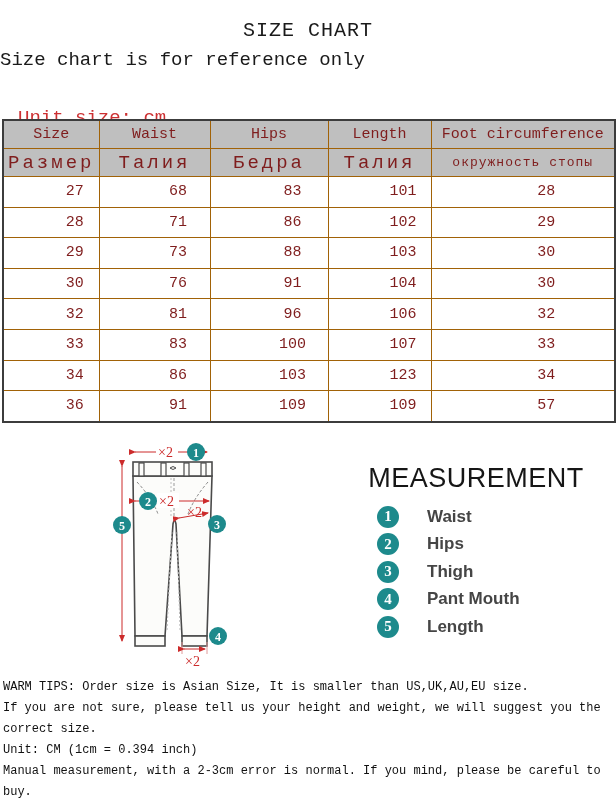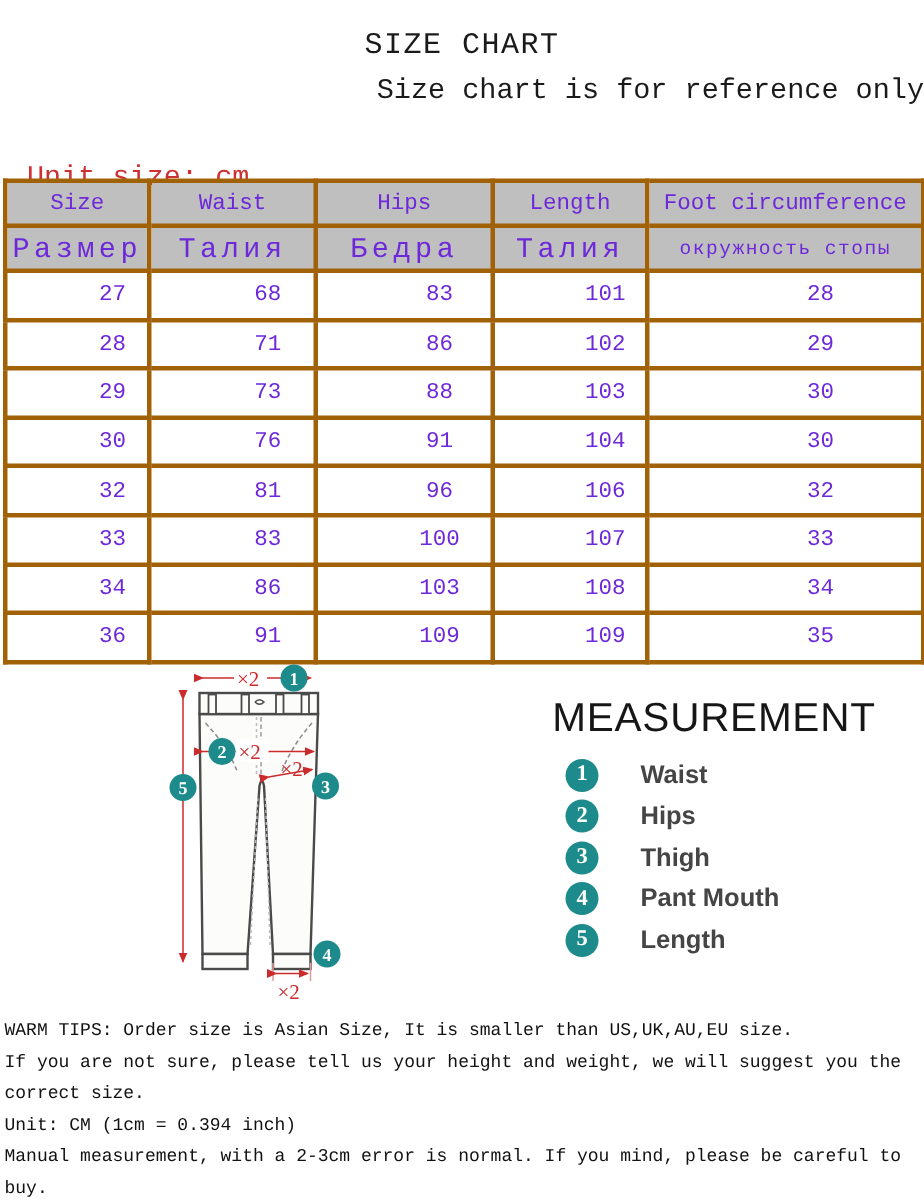--- a/index.html
+++ b/index.html
@@ -6,36 +6,36 @@
   body{
     width:616px;height:800px;position:relative;overflow:hidden;
     background:#ffffff;font-family:"Liberation Mono",monospace;
   }
   
   .page-title{
     position:absolute;top:19px;left:0;width:616px;text-align:center;
     font-size:20px;font-weight:normal;color:#1a1a1a;margin:0;letter-spacing:1px;
   }
   .page-subtitle{
-    position:absolute;top:49px;left:0;width:616px;text-align:right;
+    position:absolute;top:49px;left:0;width:616px;text-align:left;
     font-size:19px;font-weight:normal;color:#1a1a1a;margin:0;
   }
   .unit-note{
     position:absolute;top:92px;left:3px;
     font-size:19px;color:#cc3032;margin:15px;
   }
   
   .size-table{
     position:absolute;top:119px;left:2px;width:612px;
     border-collapse:collapse;table-layout:fixed;
     border:2px solid #3c3c3c;
   }
   .size-table td{
-    border:3px solid #a16207;text-align:center;vertical-align:middle;
-    font-family:"Liberation Mono",monospace;color:#6d28d9;overflow:hidden;
+    border:1px solid #a16207;text-align:center;vertical-align:middle;
+    font-family:"Liberation Mono",monospace;color:#7f1d1d;overflow:hidden;
   }
   .size-table thead td{background:#bfbfbf;}
   .hdr-en td{height:25px;font-size:15px;}
   .hdr-ru td{height:25px;font-size:19px;letter-spacing:3px;}
   .hdr-ru td:last-child{letter-spacing:1px;font-size:13px;}
   .size-table tbody td{height:27.6px;font-size:15px;background:#ffffff;padding-left:48px;}
   
   .pants-diagram{position:absolute;top:438px;left:0;}
   
   .measurement{position:absolute;top:463px;left:340px;width:272px;}
@@ -134,29 +134,29 @@
         <td>33</td>
         <td>83</td>
         <td>100</td>
         <td>107</td>
         <td>33</td>
       </tr>
       <tr>
         <td>34</td>
         <td>86</td>
         <td>103</td>
-        <td>108</td>
+        <td>123</td>
         <td>34</td>
       </tr>
       <tr>
         <td>36</td>
         <td>91</td>
         <td>109</td>
         <td>109</td>
-        <td>35</td>
+        <td>57</td>
       </tr>
     </tbody>
 </table>
 
 <svg class="pants-diagram" width="320" height="250" viewBox="0 0 320 250">
   <defs>
     <marker id="arrR" markerWidth="8" markerHeight="8" refX="6" refY="3" orient="auto">
       <path d="M0,0 L7,3 L0,6 Z" fill="#cc2b2b"></path>
     </marker>
   </defs>

